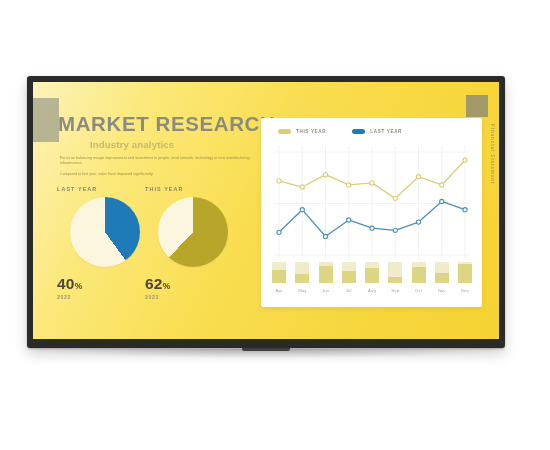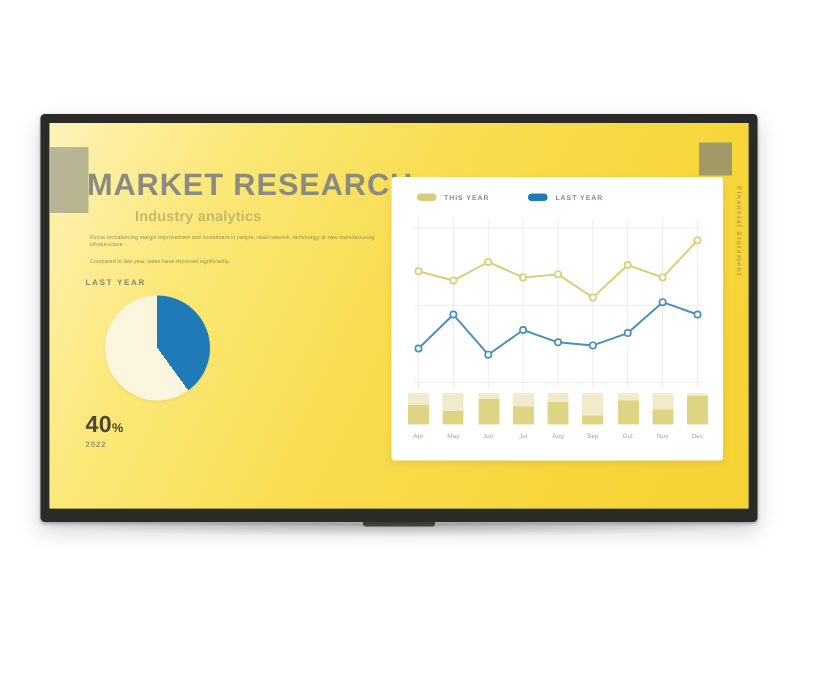--- a/index.html
+++ b/index.html
@@ -271,20 +271,26 @@
 
         <div class="pie-group">
 
           <div class="pie-col first">
             <div class="pie-label">LAST YEAR</div>
             <div class="pie" id="pie0" style="background: conic-gradient(rgb(31, 123, 184) 0deg, rgb(31, 123, 184) 144deg, rgb(251, 246, 221) 144deg, rgb(251, 246, 221) 360deg);"></div>
             <div class="pie-value"><span>40</span><span class="pct">%</span></div>
             <div class="pie-year">2022</div>
           </div>
 
+          <div class="pie-col second">
+            <div class="pie-label">THIS YEAR</div>
+            <div class="pie" id="pie1" style="background: conic-gradient(rgb(184, 166, 42) 0deg, rgb(184, 166, 42) 223.2deg, rgb(251, 246, 221) 223.2deg, rgb(251, 246, 221) 360deg);"></div>
+            <div class="pie-value"><span>62</span><span class="pct">%</span></div>
+            <div class="pie-year">2023</div>
+          </div>
 
         </div>
 
         <div class="card">
 
           <div class="legend" id="legend">
               <div class="legend-item">
                 <span class="legend-swatch" style="background: rgb(217, 206, 119);"></span>
                 <span class="legend-text">THIS YEAR</span>
               </div>

